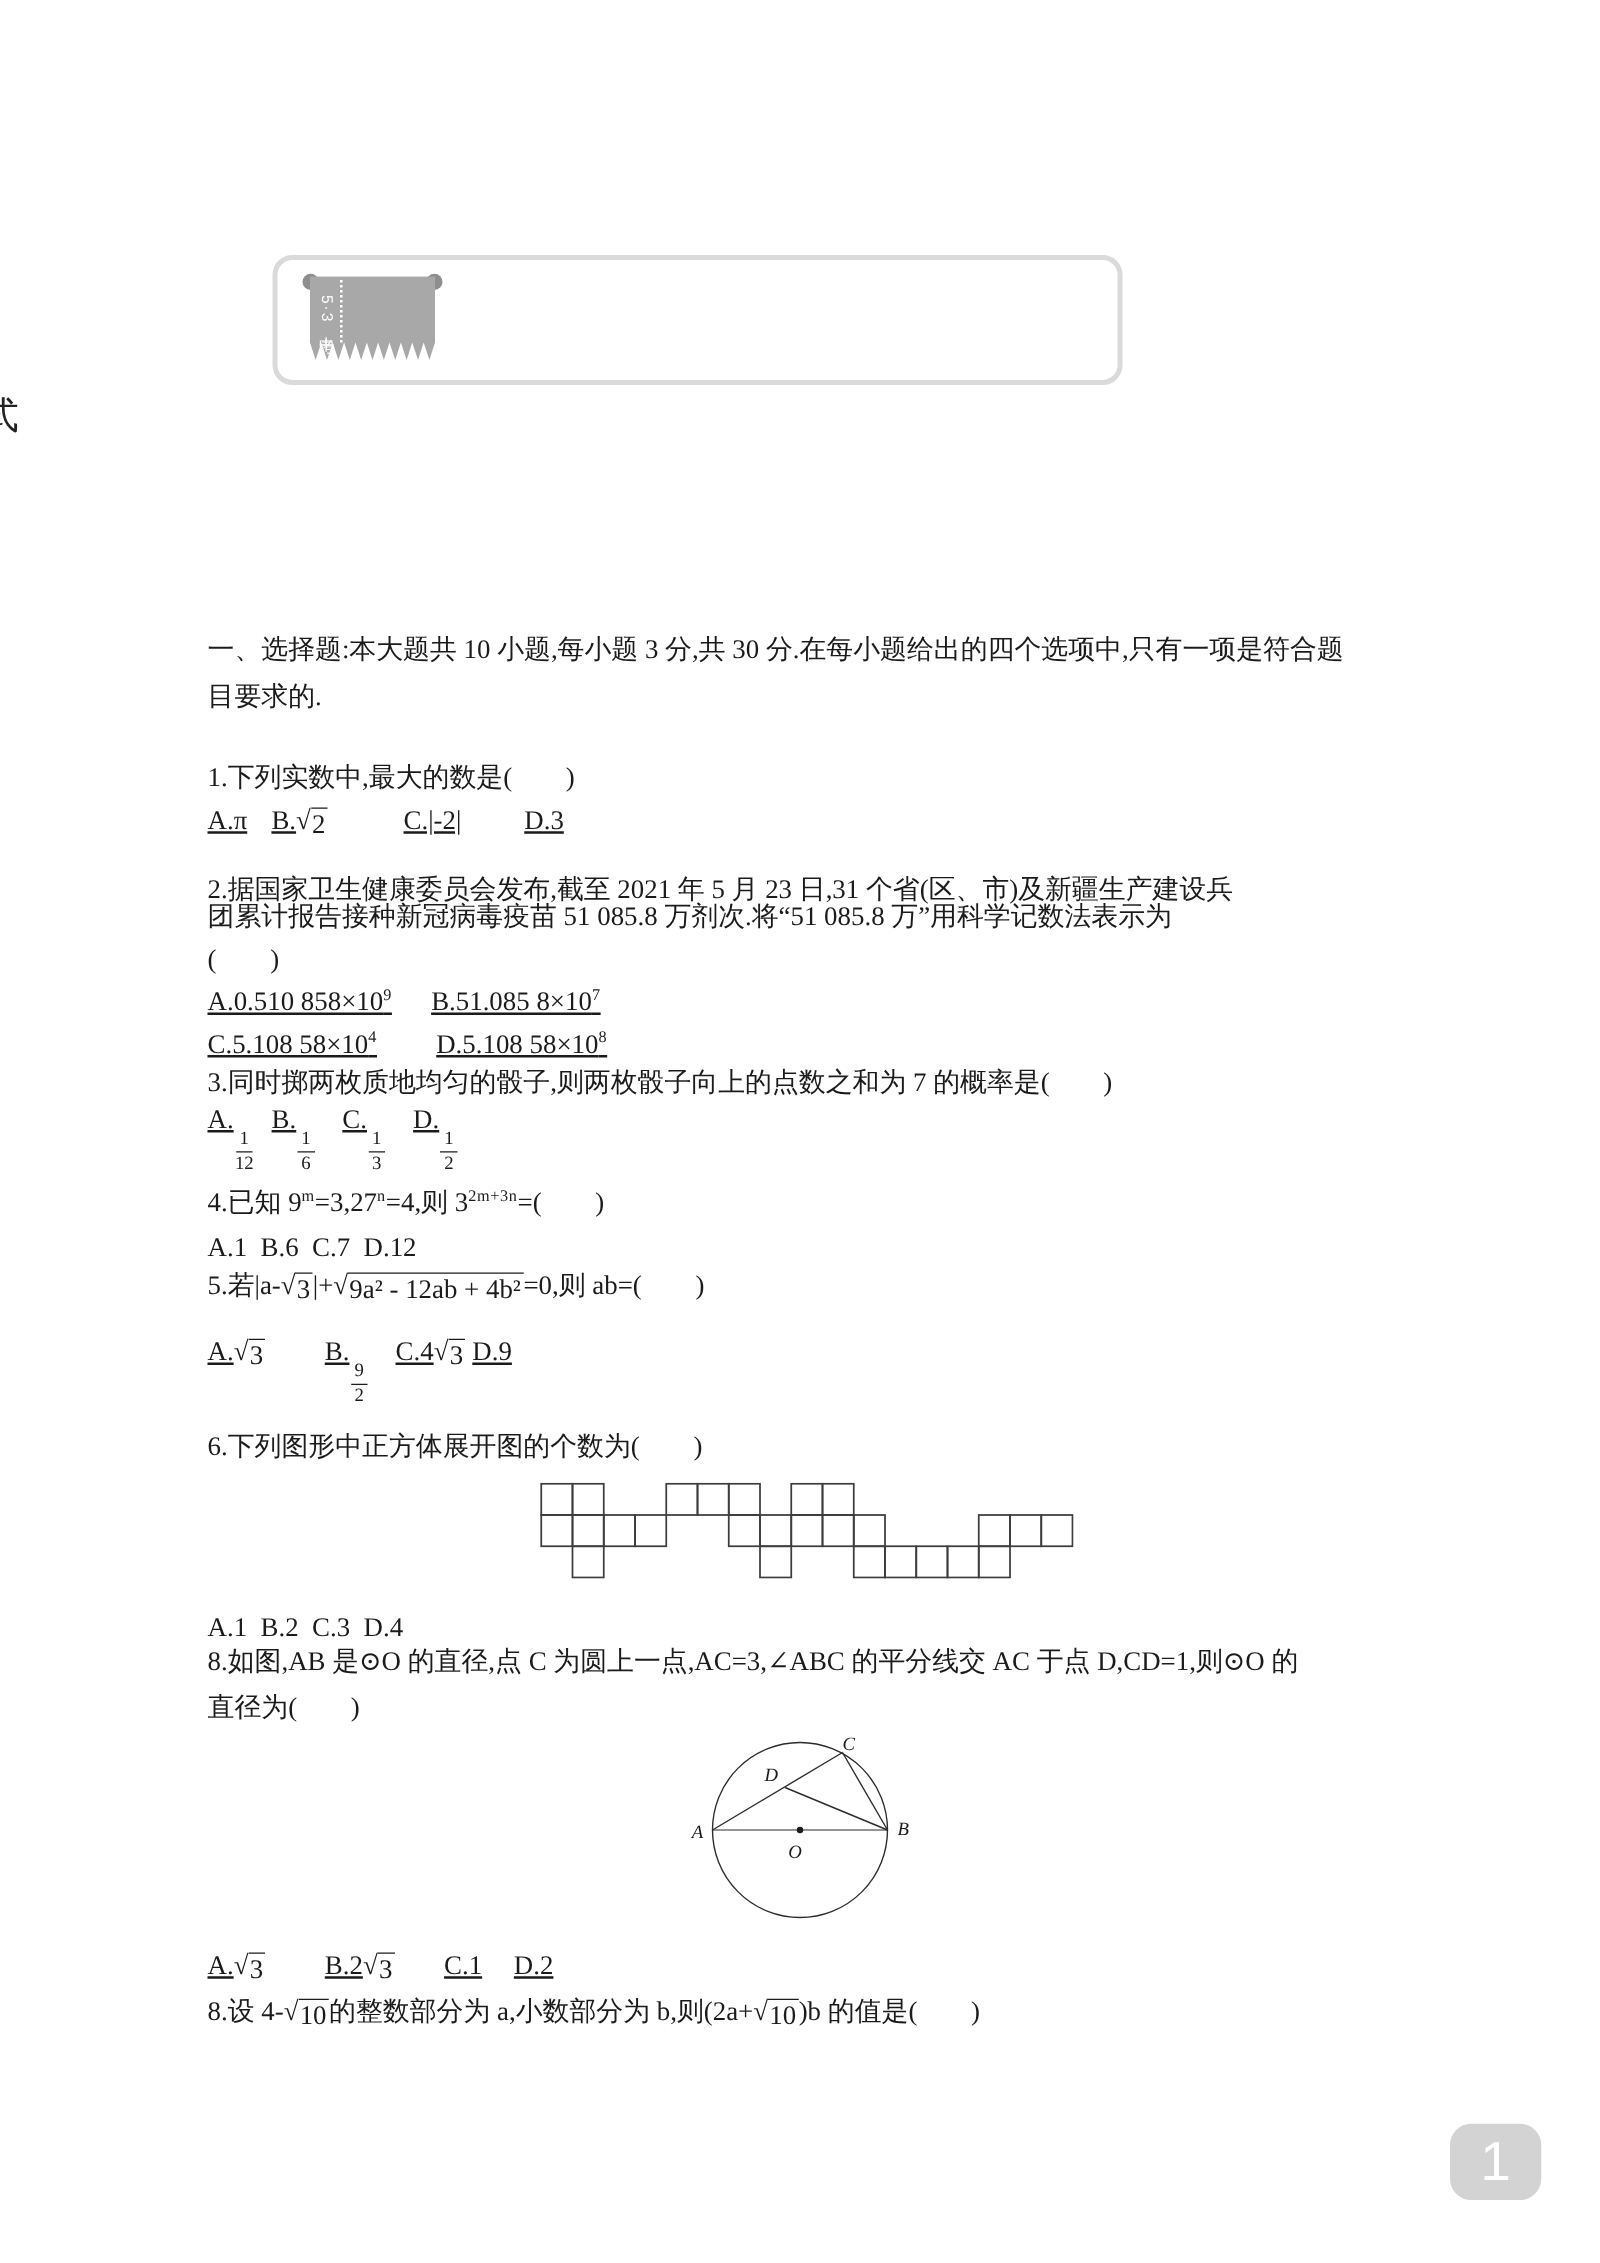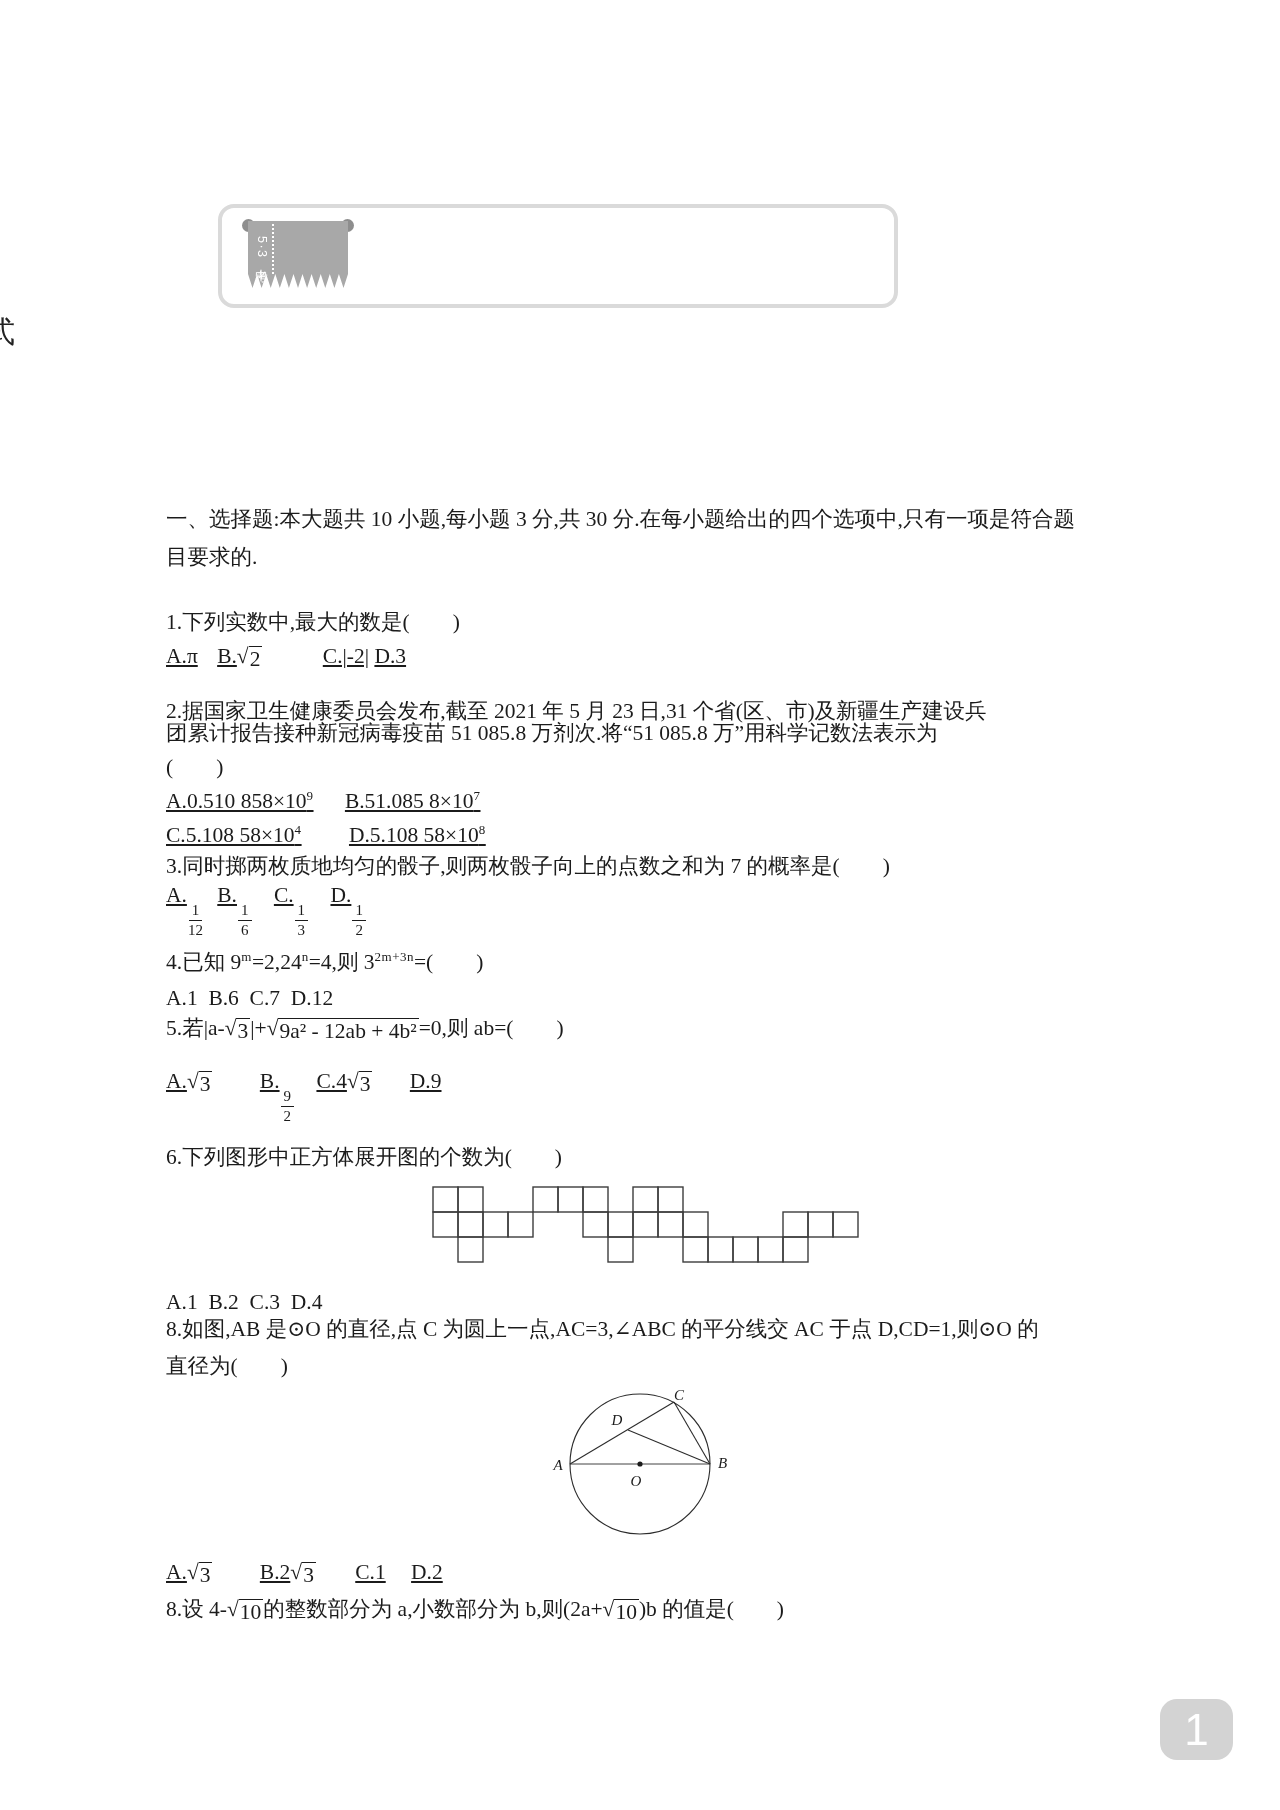--- a/index.html
+++ b/index.html
@@ -62,21 +62,21 @@
 <div class="line" style="top:504px">一、选择题:本大题共 10 小题,每小题 3 分,共 30 分.在每小题给出的四个选项中,只有一项是符合题</div>
 <div class="line" style="top:542px">目要求的.</div>
 
 <div class="line" style="top:607px">1.下列实数中,最大的数是(　　)</div>
 <div class="line" style="top:641px">
   <span class="opt" style="margin-right:14px"><span>A.π</span></span>
   <span class="opt" style="margin-right:55px"><span>B.</span><span class="sqrt">
         <span class="sym">√</span>
         <span class="rdc">2</span>
       </span></span>
-  <span class="opt" style=""><span>C.|-2|</span></span>
+  <span class="opt" style="margin-right:45px"><span>C.|-2|</span></span>
   <span class="opt"><span>D.3</span></span>
 </div>
 
 <div class="line" style="top:696px">2.据国家卫生健康委员会发布,截至 2021 年 5 月 23 日,31 个省(区、市)及新疆生产建设兵</div>
 <div class="line" style="top:718px">团累计报告接种新冠病毒疫苗 51 085.8 万剂次.将“51 085.8 万”用科学记数法表示为</div>
 <div class="line" style="top:752px">(　　)</div>
 <div class="line" style="top:786px">
   <span class="opt" style="margin-right:26px"><span>A.0.510 858×10</span><sup>9</sup></span>
   <span class="opt"><span>B.51.085 8×10</span><sup>7</sup></span>
 </div>
@@ -99,21 +99,21 @@
         <span class="fn">1</span>
         <span class="fd">3</span>
       </span></span>
   <span class="opt"><span>D.</span><span class="frac">
         <span class="fn">1</span>
         <span class="fd">2</span>
       </span></span>
 </div>
 
 <div class="line" style="top:947px">
-  <span>4.已知 9</span><sup>m</sup><span>=2,24</span><sup>n</sup><span>=4,则 3</span><sup>2m+3n</sup><span>=(　　)</span>
+  <span>4.已知 9</span><sup>m</sup><span>=3,27</span><sup>n</sup><span>=4,则 3</span><sup>2m+3n</sup><span>=(　　)</span>
 </div>
 <div class="line ws-pre" style="top:983px">A.1  B.6  C.7  D.12</div>
 
 <div class="line" style="top:1013px">
   <span>5.若|a-</span><span class="sqrt">
       <span class="sym">√</span>
       <span class="rdc">3</span>
     </span><span>|+</span><span class="sqrt">
       <span class="sym">√</span>
       <span class="rdc">9a² - 12ab + 4b²</span>
@@ -121,21 +121,21 @@
 </div>
 <div class="line" style="top:1066px">
   <span class="opt" style="margin-right:42px"><span>A.</span><span class="sqrt">
         <span class="sym">√</span>
         <span class="rdc">3</span>
       </span></span>
   <span class="opt" style="margin-right:16px"><span>B.</span><span class="frac">
         <span class="fn">9</span>
         <span class="fd">2</span>
       </span></span>
-  <span class="opt" style="margin-right:32px"><span>C.4</span><span class="sqrt">
+  <span class="opt" style=""><span>C.4</span><span class="sqrt">
         <span class="sym">√</span>
         <span class="rdc">3</span>
       </span></span>
   <span class="opt"><span>D.9</span></span>
 </div>
 
 <div class="line" style="top:1142px">6.下列图形中正方体展开图的个数为(　　)</div>
 <div class="net-fig">
   <svg id="net-svg" xmlns="http://www.w3.org/2000/svg" width="427" height="77">
       <rect x="1" y="1" width="25" height="25" class="net-cell"></rect>

